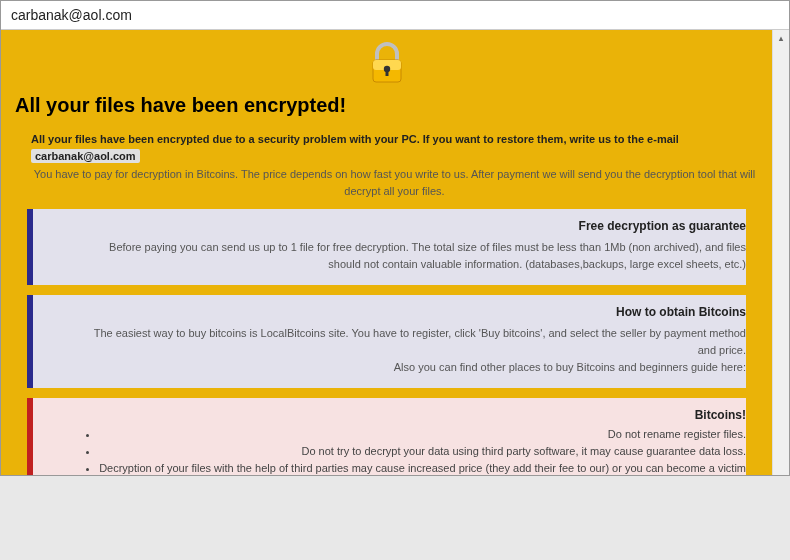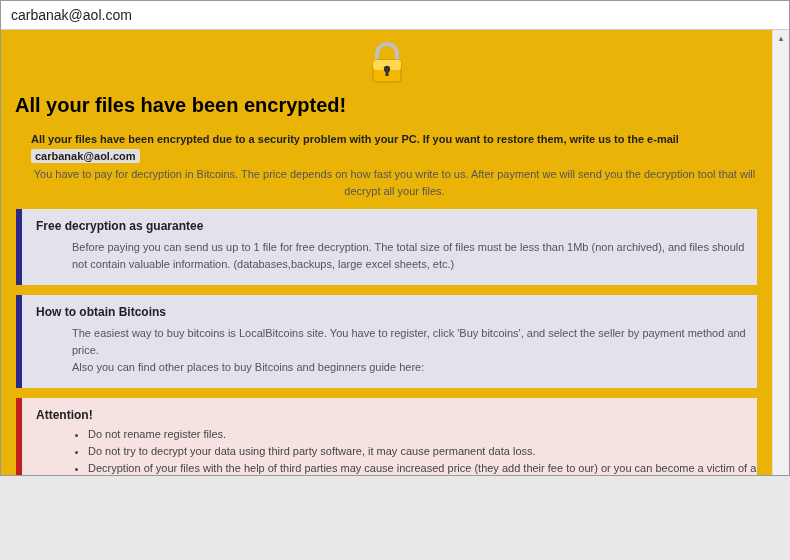--- a/index.html
+++ b/index.html
@@ -81,21 +81,22 @@
 }
 .hl {
   background: #e0e0e0;
   padding: 1px 4px;
   border-radius: 2px;
   font-weight: bold;
 }
 .box {
   border-left: 6px solid;
   padding: 10px 0 12px 14px;
-  margin: 10px 1px;
+  margin: 10px 12px;
+  text-align: right;
 }
 .box-blue { border-color: #2a2a8c; background: #e2e1ec; }
 .box-red  { border-color: #c02020; background: #f7e2e2; }
 .box-title {
   font-weight: bold;
   font-size: 12px;
   margin-bottom: 6px;
   color: #222;
 }
 .box-body {
@@ -148,24 +149,24 @@
 
       <div class="box box-blue">
         <div class="box-title">How to obtain Bitcoins</div>
         <div class="box-body">
           <div>The easiest way to buy bitcoins is LocalBitcoins site. You have to register, click 'Buy bitcoins', and select the seller by payment method and price.</div>
           <div>Also you can find other places to buy Bitcoins and beginners guide here:</div>
         </div>
       </div>
 
       <div class="box box-red">
-        <div class="box-title">Attention!</div>
+        <div class="box-title">Bitcoins!</div>
         <ul>
           <li>Do not rename register files.</li>
-          <li>Do not try to decrypt your data using third party software, it may cause permanent data loss.</li>
+          <li>Do not try to decrypt your data using third party software, it may cause guarantee data loss.</li>
           <li>Decryption of your files with the help of third parties may cause increased price (they add their fee to our) or you can become a victim of a scam.</li>
         </ul>
       </div>
 
     </div>
     <div class="scrollbar">
       <div class="scroll-arrow-up">▴</div>
     </div>
   </div>
 </div>

